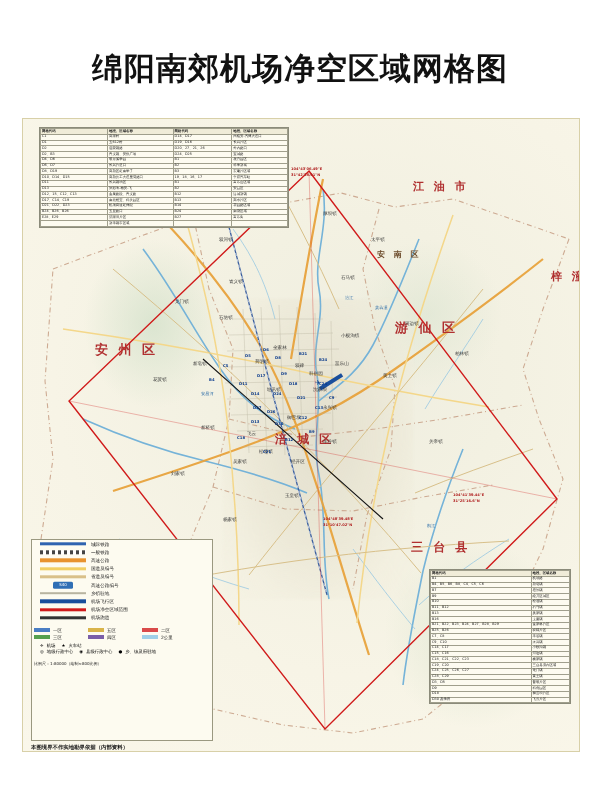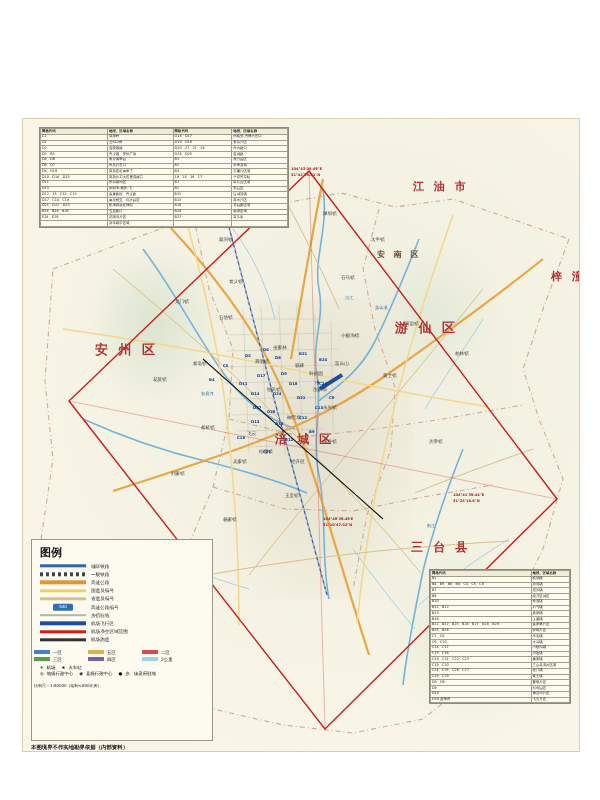--- a/index.html
+++ b/index.html
@@ -129,20 +129,21 @@
   .town{font-size:4.6px;color:#333;}
   .cell-id{font-size:3.8px;font-weight:bold;color:#0b3b8c;}
   .coord{font-size:3.6px;color:#b02020;font-weight:bold;}
   .water-lbl{font-size:4.2px;color:#2e6ea8;}
 </style>
 </head>
 <body>
 
 <div id="page">
 
+  <div class="title">绵阳南郊机场净空区域网格图</div>
 
   <div class="map-frame">
     <div class="map-surface">
 
       <div class="land"></div>
       <div class="green1"></div>
       <div class="green2"></div>
       <div class="green3"></div>
       <div class="urban"></div>
 
@@ -507,21 +508,20 @@
               </tr>
               <tr>
                 <td>D30 及学院</td>
                 <td>飞云片区</td>
               </tr>
             </tbody>
         </table>
       </div>
 
       <div class="legend">
-        <div class="legend-title">图例</div>
         <div class="legend-body" id="legend-rows">
             <div class="lg-row">
               <div class="lg-sym">
                 <div class="bar" style="background:#2f63b0;"></div>
               </div>
               <div class="lg-label">城际铁路</div>
             </div>
             <div class="lg-row">
               <div class="lg-sym">
                 <div class="bar" style="background:repeating-linear-gradient(90deg,#444 0 3px,#fff 3px 6px);"></div>

